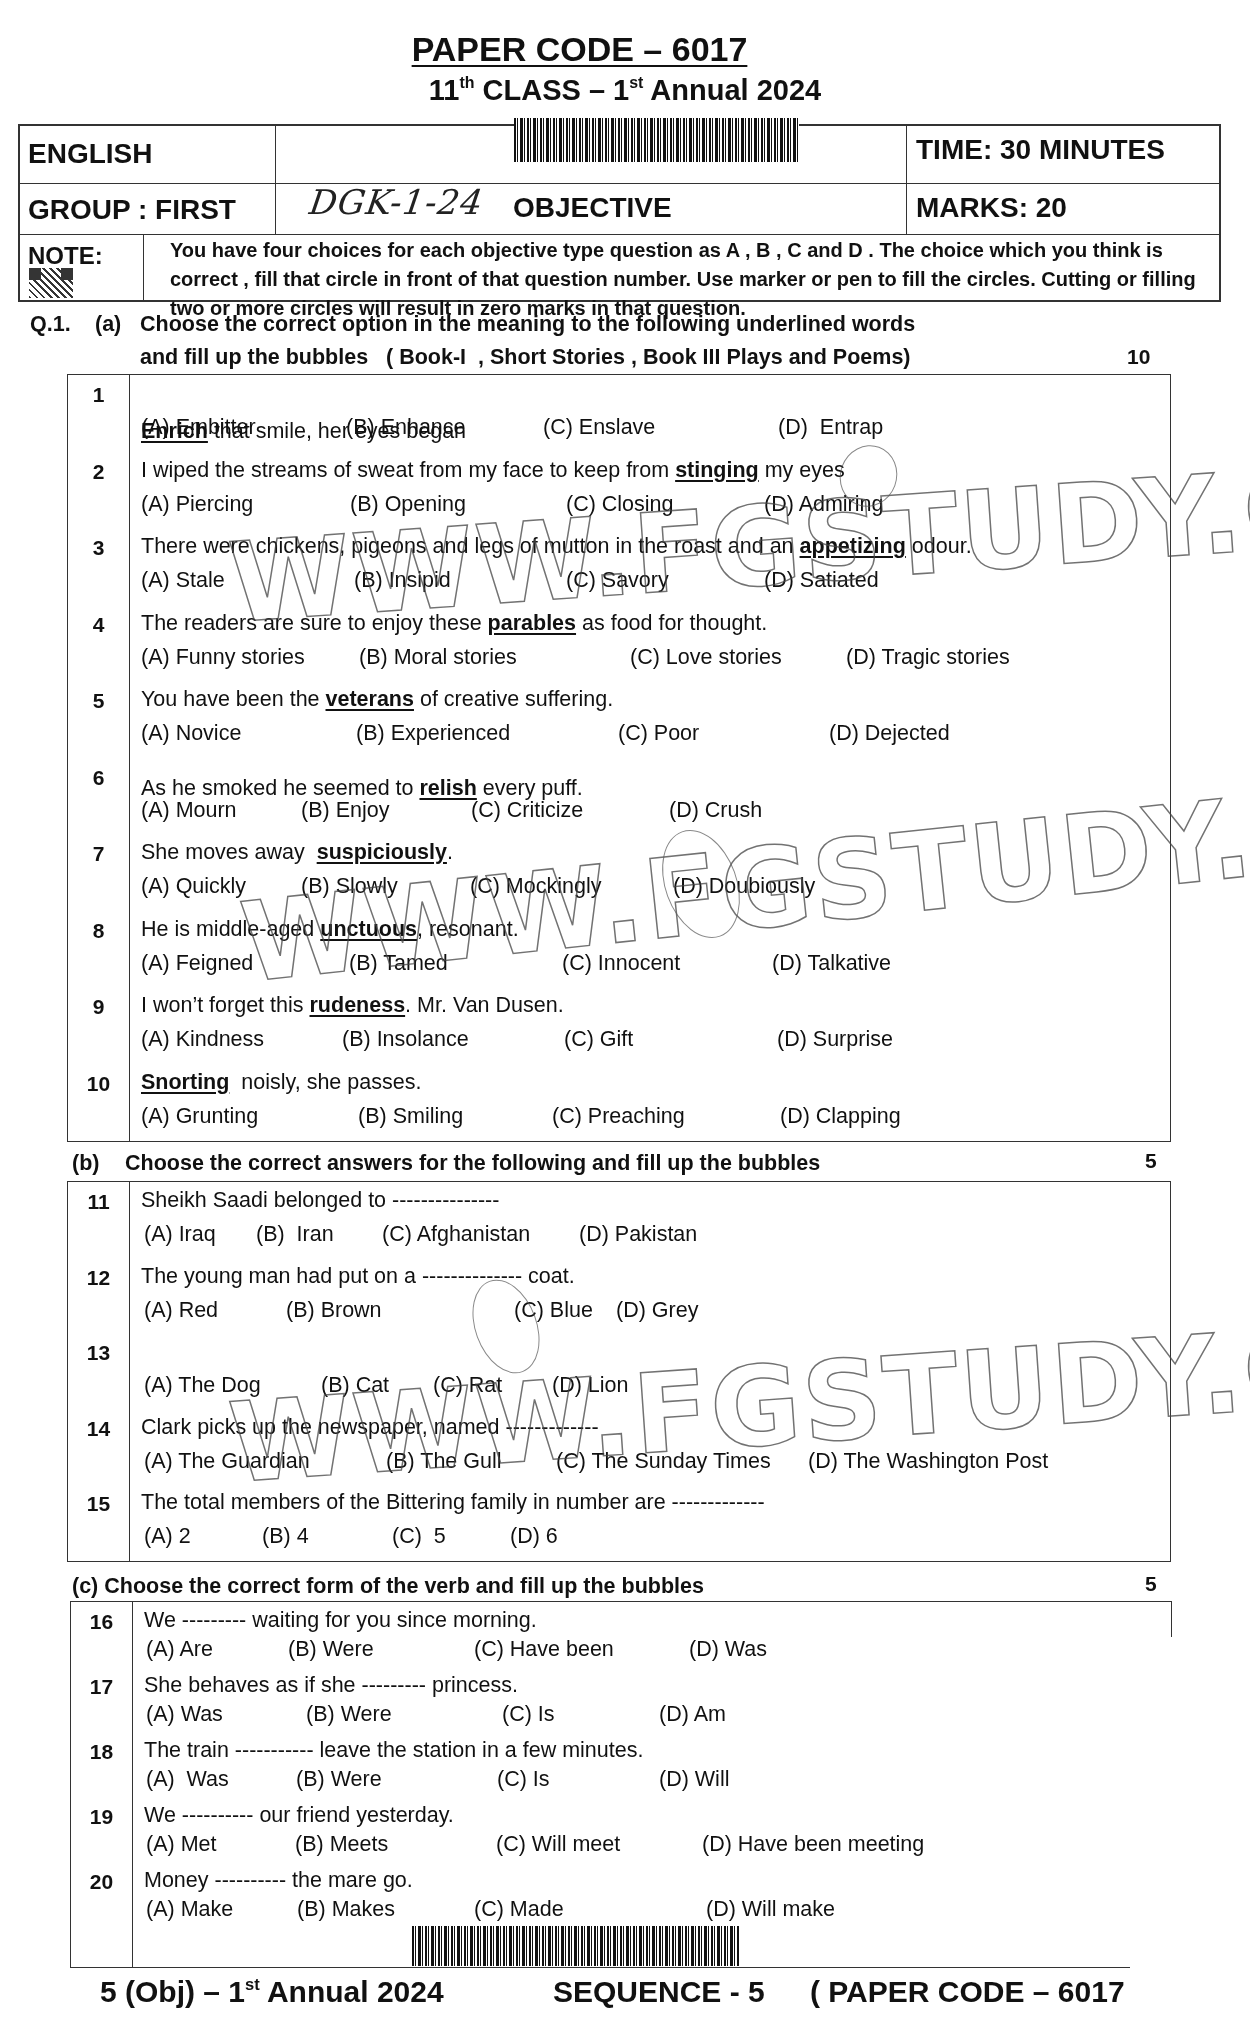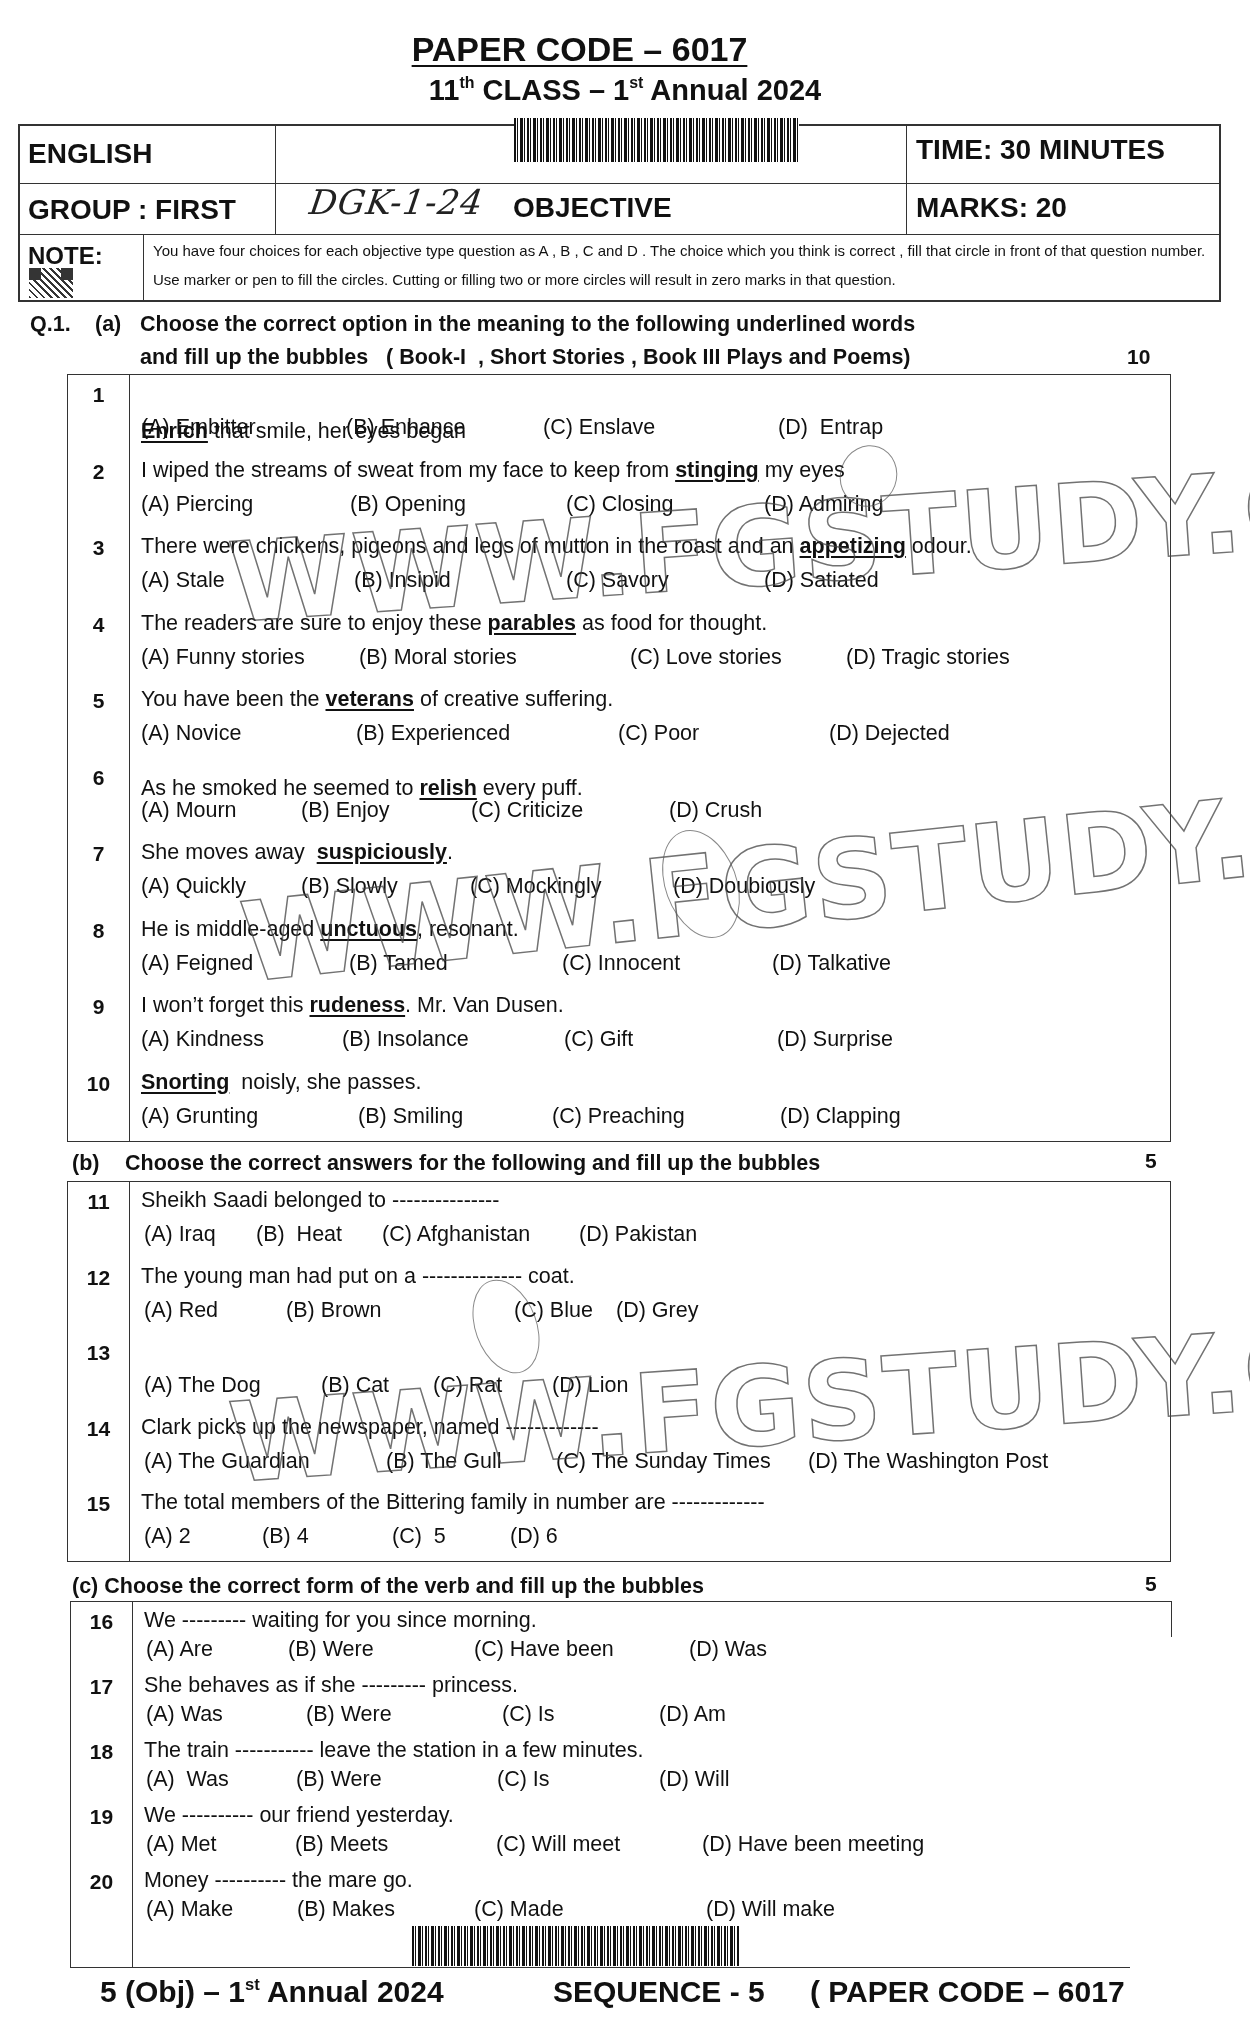--- a/index.html
+++ b/index.html
@@ -18,21 +18,21 @@
   .barcode { position:absolute; background:repeating-linear-gradient(90deg,#111 0 2px,#fff 2px 3px,#111 3px 4px,#fff 4px 6px,#111 6px 9px,#fff 9px 10px,#111 10px 11px,#fff 11px 13px); }
   .note-label { position:absolute; left:8px; top:58px; font-size:24px; font-weight:bold; }
   .qr { position:absolute; left:9px; top:90px; width:44px; height:52px;
         background:
           linear-gradient(#111,#111) 0 0/12px 12px no-repeat,
           linear-gradient(#111,#111) 32px 0/12px 12px no-repeat,
           linear-gradient(#111,#111) 0 40px/12px 12px no-repeat,
           repeating-linear-gradient(45deg,#111 0 2px,#fff 2px 5px),
           repeating-linear-gradient(-45deg,#444 0 2px,#fff 2px 4px);
         opacity:0.85; }
-  .note-text { position:absolute; left:133px; top:50px; width:1060px; font-size:15px; font-weight:normal; line-height:29px; }
+  .note-text { position:absolute; left:150px; top:50px; width:1060px; font-size:20px; font-weight:bold; line-height:29px; }
   .handwrite { position:absolute; left:290px; top:56px; font-family:"DejaVu Serif", serif; font-style:italic; font-size:34px; color:#222; letter-spacing:1px; transform:skewX(-8deg); }
 
   .q1h { font-size:21.5px; font-weight:bold; }
   .marks { font-size:21px; font-weight:bold; }
 
   .qtable { position:absolute; border:1.5px solid #333; box-sizing:border-box; }
   .qtable .numcol { position:absolute; top:0; bottom:0; border-left:1.5px solid #333; }
   .qrow { position:absolute; left:0; right:0; height:76px; }
   .qnum { position:absolute; width:60px; text-align:center; font-size:21px; font-weight:bold; top:8px; }
   .qtext { position:absolute; font-size:21.5px; top:6px; white-space:nowrap; }
@@ -169,21 +169,21 @@
 <div class="abs q1h" style="left:72px;top:1151px">(b)</div>
 <div class="abs q1h" style="left:125px;top:1151px">Choose the correct answers for the following and fill up the bubbles</div>
 <div class="abs marks" style="left:1145px;top:1149px">5</div>
 
 <div class="qtable" id="tableB" style="left:67px;top:1181px;width:1104px;height:381px">
   <div class="numcol" style="left:61px"></div>
 <div class="qrow" style="top: 0px; height: 75.5px;">
       <div class="qnum" style="width: 61px;">11</div>
       <div class="qtext" style="left: 73px; white-space: pre;">Sheikh Saadi belonged to ---------------</div>
       <div class="opt" style="left: 76px; top: 40px; white-space: pre;">(A) Iraq</div>
-      <div class="opt" style="left: 188px; top: 40px; white-space: pre;">(B)  Heat</div>
+      <div class="opt" style="left: 188px; top: 40px; white-space: pre;">(B)  Iran</div>
       <div class="opt" style="left: 314px; top: 40px; white-space: pre;">(C) Afghanistan</div>
       <div class="opt" style="left: 511px; top: 40px; white-space: pre;">(D) Pakistan</div>
     </div>
     <div class="qrow" style="top: 75.5px; height: 75.5px;">
       <div class="qnum" style="width: 61px;">12</div>
       <div class="qtext" style="left: 73px; white-space: pre;">The young man had put on a -------------- coat.</div>
       <div class="opt" style="left: 76px; top: 40px; white-space: pre;">(A) Red</div>
       <div class="opt" style="left: 218px; top: 40px; white-space: pre;">(B) Brown</div>
       <div class="opt" style="left: 402px; top: 40px; white-space: pre; margin-left: 44px;">(C) Blue</div>
       <div class="opt" style="left: 548px; top: 40px; white-space: pre;">(D) Grey</div>

